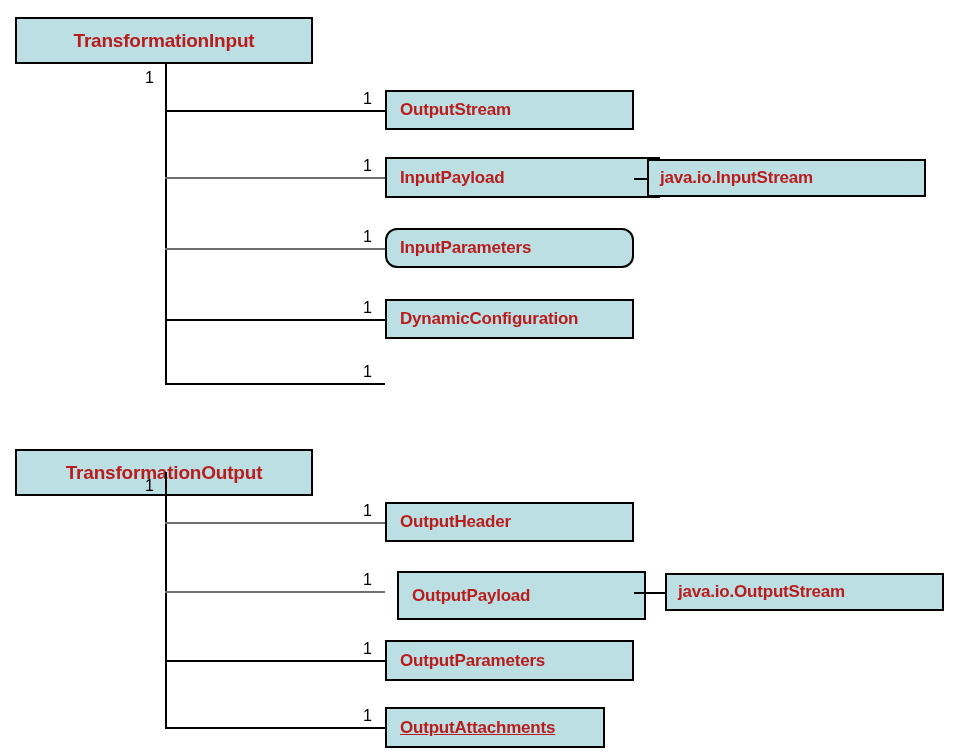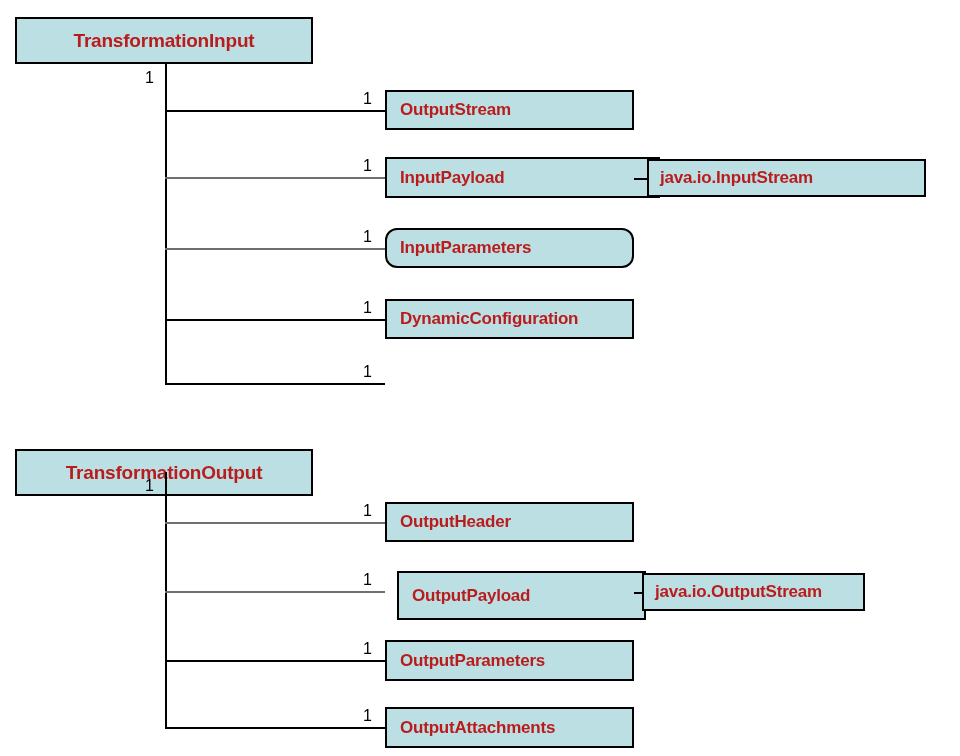--- a/index.html
+++ b/index.html
@@ -112,26 +112,26 @@
     <div class="mult" style="left: 363px; top: 503px;">1</div>
     <div class="uml-box leaf" style="left: 385px; top: 502px; width: 249px; height: 40px;">
       <span>OutputHeader</span>
     </div>
     <div class="branch grey" style="left: 165px; top: 591px; width: 220px;"></div>
     <div class="mult" style="left: 363px; top: 572px;">1</div>
     <div class="uml-box leaf" style="left: 397px; top: 571px; width: 249px; height: 49px;">
       <span>OutputPayload</span>
     </div>
     <div class="branch" style="left: 634px; top: 592px; width: 31px;"></div>
-    <div class="uml-box ext" style="left: 642px; top: 573px; width: 223px; height: 38px;">
+    <div class="uml-box ext" style="left: 665px; top: 573px; width: 279px; height: 38px;">
       <span>java.io.OutputStream</span>
     </div>
     <div class="branch" style="left: 165px; top: 660px; width: 220px;"></div>
     <div class="mult" style="left: 363px; top: 641px;">1</div>
     <div class="uml-box leaf" style="left: 385px; top: 640px; width: 249px; height: 41px;">
       <span>OutputParameters</span>
     </div>
     <div class="branch" style="left: 165px; top: 727px; width: 220px;"></div>
     <div class="mult" style="left: 363px; top: 708px;">1</div>
-    <div class="uml-box leaf" style="left: 385px; top: 707px; width: 249px; height: 41px;">
+    <div class="uml-box leaf" style="left: 385px; top: 707px; width: 220px; height: 41px; text-decoration: underline;">
       <span>OutputAttachments</span>
     </div>
   </div>
 
 </body></html>

